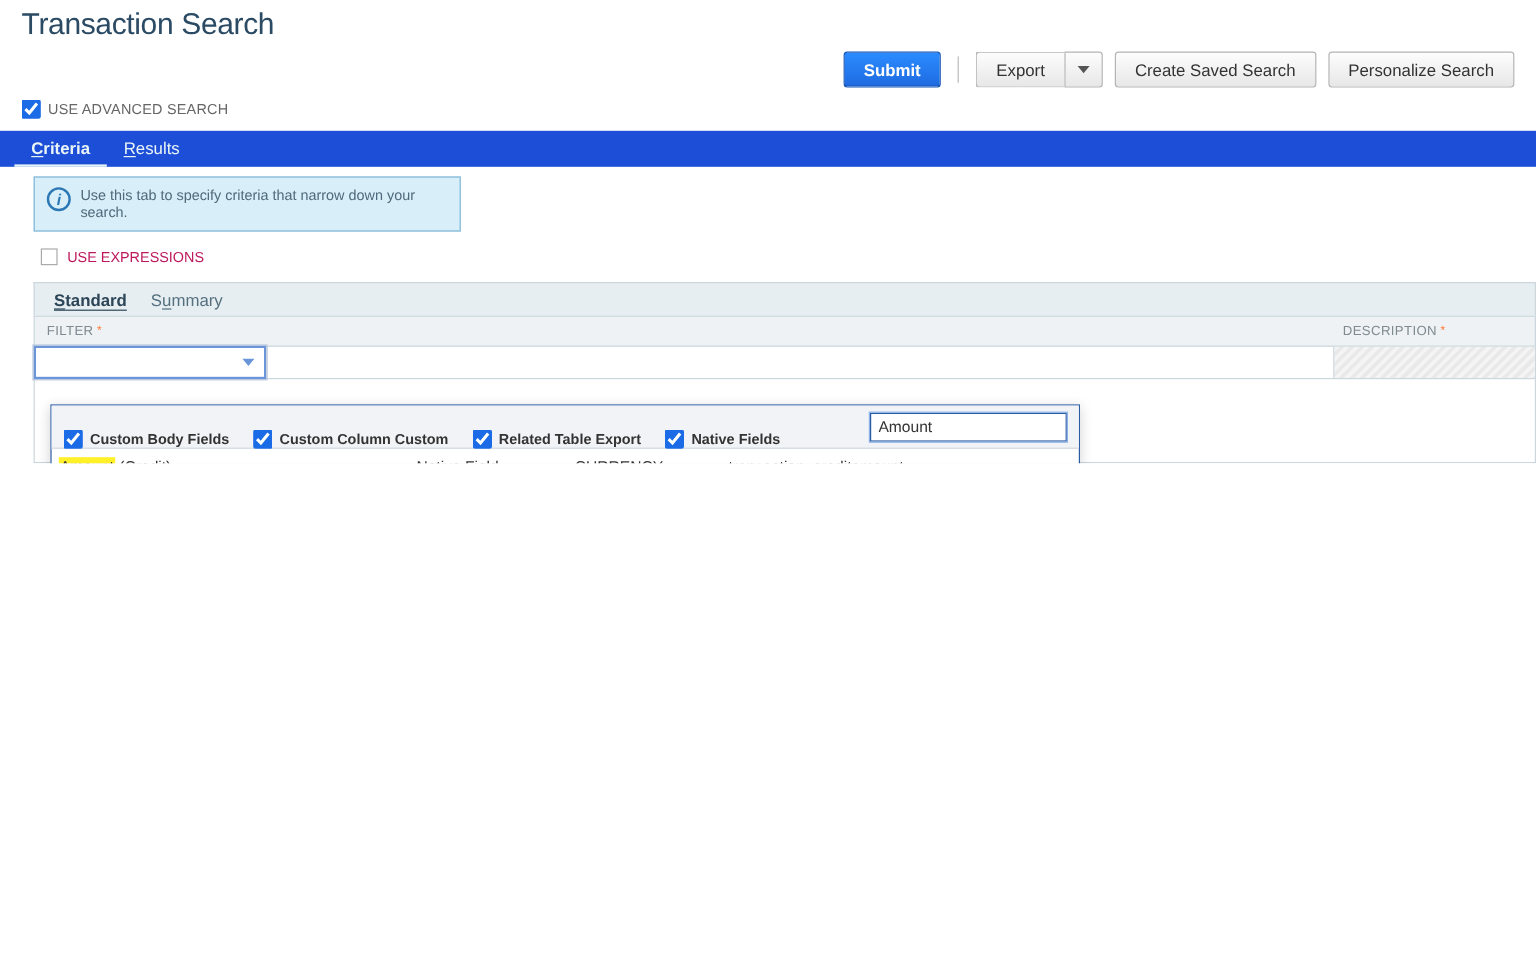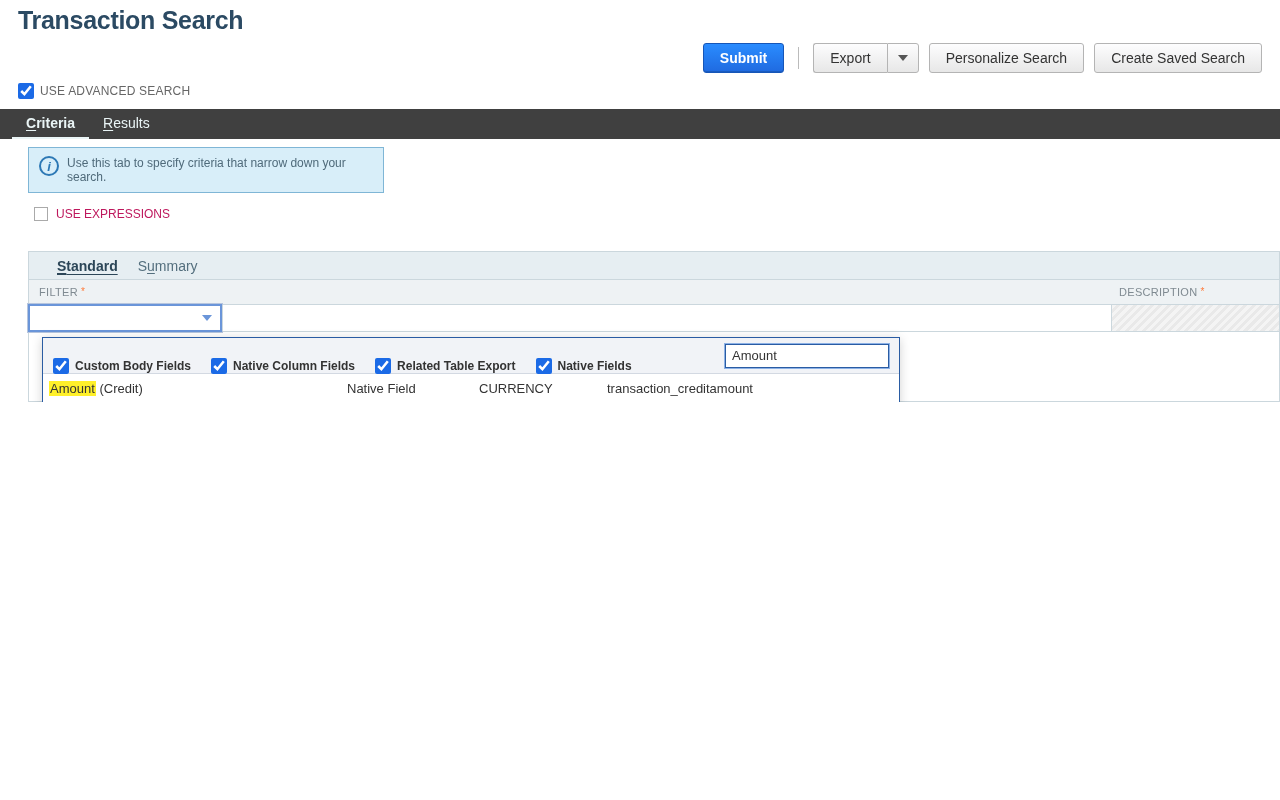--- a/index.html
+++ b/index.html
@@ -1,43 +1,43 @@
 <!DOCTYPE html>
 <html><head>
 <meta charset="utf-8">
 <style>
   * { box-sizing: border-box; margin: 0; padding: 0; }
   body { font-family: "Helvetica Neue", Arial, sans-serif; font-size: 13px; color: #333; background: #fff; }
   .page { padding: 0 0 0 0; }
-  .title { font-size: 25px; font-weight: 700; color: #2b4a63; padding: 6px 18px 8px 18px; letter-spacing: -0.3px; }
+  .title { font-size: 25px; font-weight: 400; color: #2b4a63; padding: 6px 18px 8px 18px; letter-spacing: -0.3px; }
 
   .toolbar { display:flex; align-items:center; gap:10px; padding: 0 18px 10px 18px; justify-content: flex-end; }
   .btn { display:inline-flex; align-items:center; justify-content:center; height:30px; padding:0 16px; border-radius:3px; font-size:14px; cursor:pointer; user-select:none; border:1px solid transparent; }
   .btn-primary { background: linear-gradient(#2a8cff,#1f6ae0); color:#fff; border-color:#1656b8; font-weight:600; box-shadow: inset 0 -1px 0 rgba(0,0,0,0.15); }
   .btn-default { background: linear-gradient(#fdfdfe,#e7e7e7); color:#333; border-color:#b4b4b4; }
   .split-left { border-top-right-radius:0; border-bottom-right-radius:0; border-right:none; }
   .split-right { border-top-left-radius:0; border-bottom-left-radius:0; padding:0 10px; }
   .caret-down { width:0;height:0;border-left:5px solid transparent;border-right:5px solid transparent;border-top:6px solid #555; }
   .toolbar-sep { width:1px; height:22px; background:#bbb; margin:0 4px; }
 
   .check-row { display:flex; align-items:center; gap:6px; padding: 0 16px 0 18px; color:#666; text-transform:uppercase; font-size:12px; letter-spacing:0.2px; }
   .check-row input { width:16px;height:16px;accent-color:#1b6ae6; }
 
-  .tabs-bar { margin-top:10px; background:#404040; height:30px; display:flex; align-items:flex-end; padding-left:12px; }
+  .tabs-bar { margin-top:10px; background:#1d4ed8; height:30px; display:flex; align-items:flex-end; padding-left:12px; }
   .tabs-bar .tab { color:#eaf5f6; padding:6px 14px; font-size:14px; cursor:pointer; border-bottom:2px solid transparent; }
   .tabs-bar .tab.active { font-weight:700; border-bottom-color:#eaf5f6; }
   .u-letter { text-decoration: underline; text-underline-offset: 2px; }
 
   .hint-box { margin: 8px 0 0 28px; width:356px; background:#d8eef9; border:1px solid #7fb6d6; display:flex; gap:8px; padding:8px 10px; font-size:12px; color:#4f6a7a; }
   .info-icon { width:20px;height:20px;border:2px solid #2c78b5;border-radius:50%;display:flex;align-items:center;justify-content:center;color:#2c78b5;font-weight:bold;font-style:italic;flex:0 0 20px; font-size:13px;}
 
   .use-exp-row { display:flex; align-items:center; gap:8px; padding: 14px 0 10px 34px; color:#be185d; text-transform:uppercase; font-size:12px; }
   .use-exp-row .box { width:14px;height:14px;border:1px solid #aaa;background:#fff; }
 
-  .subtabs-bar { margin-left:28px; margin-top:20px; height:28px; background:#e6eef2; display:flex; align-items:center; gap:20px; padding-left:28px; border:1px solid #cbd7dd; border-bottom:none; }
+  .subtabs-bar { margin-left:28px; margin-top:4px; height:28px; background:#e6eef2; display:flex; align-items:center; gap:20px; padding-left:16px; border:1px solid #cbd7dd; border-bottom:none; }
   .subtab { font-size:14px; color:#546f7e; cursor:pointer; }
   .subtab.active { color:#2c4658; font-weight:700; text-decoration: underline; text-underline-offset:3px; }
 
   .filter-headers { margin-left:28px; background:#eef2f4; border:1px solid #cbd7dd; border-top:1px solid #cbd7dd; height:26px; display:flex; align-items:center; padding:0 10px; font-size:11px; color:#7f8a91; letter-spacing:0.3px; }
   .filter-headers .h-filter { width: 1080px; }
   .req-star { color:#ff7a3a; margin-left:3px; font-size:10px; vertical-align:top; }
 
   .filter-input-row { margin-left:28px; display:flex; border:1px solid #cbd7dd; border-top:none; }
   .filter-select { width:194px; height:28px; border:2px solid #6a95d9; outline:1px solid #b6c5de; margin:-1px 0 -1px -1px; background:#fff; display:flex; align-items:center; justify-content:flex-end; padding:0 8px; }
   .triangle { width:0;height:0;border-left:5px solid transparent;border-right:5px solid transparent;border-top:6px solid #6a95d9; }
@@ -76,22 +76,22 @@
 
     <div class="toolbar">
       <div class="btn btn-primary">Submit</div>
       <div class="toolbar-sep"></div>
       <div style="display:flex;">
         <div class="btn btn-default split-left">Export</div>
         <div class="btn btn-default split-right">
           <span class="caret-down"></span>
         </div>
       </div>
+      <div class="btn btn-default">Create Saved Search</div>
       <div class="btn btn-default">Personalize Search</div>
-      <div class="btn btn-default">Create Saved Search</div>
     </div>
 
     <div class="check-row">
       <input type="checkbox" checked="" style="">
       <span>USE ADVANCED SEARCH</span>
     </div>
 
     <div class="tabs-bar">
       <div class="tab active">
         <span class="u-letter">C</span><span>riteria</span>
@@ -145,21 +145,21 @@
   </div>
 
   <div class="dropdown-panel">
     <div class="dropdown-toolbar">
       <label class="cb-group">
         <input type="checkbox" checked="" style="">
         <span>Custom Body Fields</span>
       </label>
       <label class="cb-group">
         <input type="checkbox" checked="" style="">
-        <span>Native Column Fields</span>
+        <span>Custom Column Custom</span>
       </label>
       <label class="cb-group">
         <input type="checkbox" checked="" style="">
         <span>Related Table Export</span>
       </label>
       <label class="cb-group">
         <input type="checkbox" checked="" style="">
         <span>Native Fields</span>
       </label>
       <input class="search-box" value="Amount" style="">

